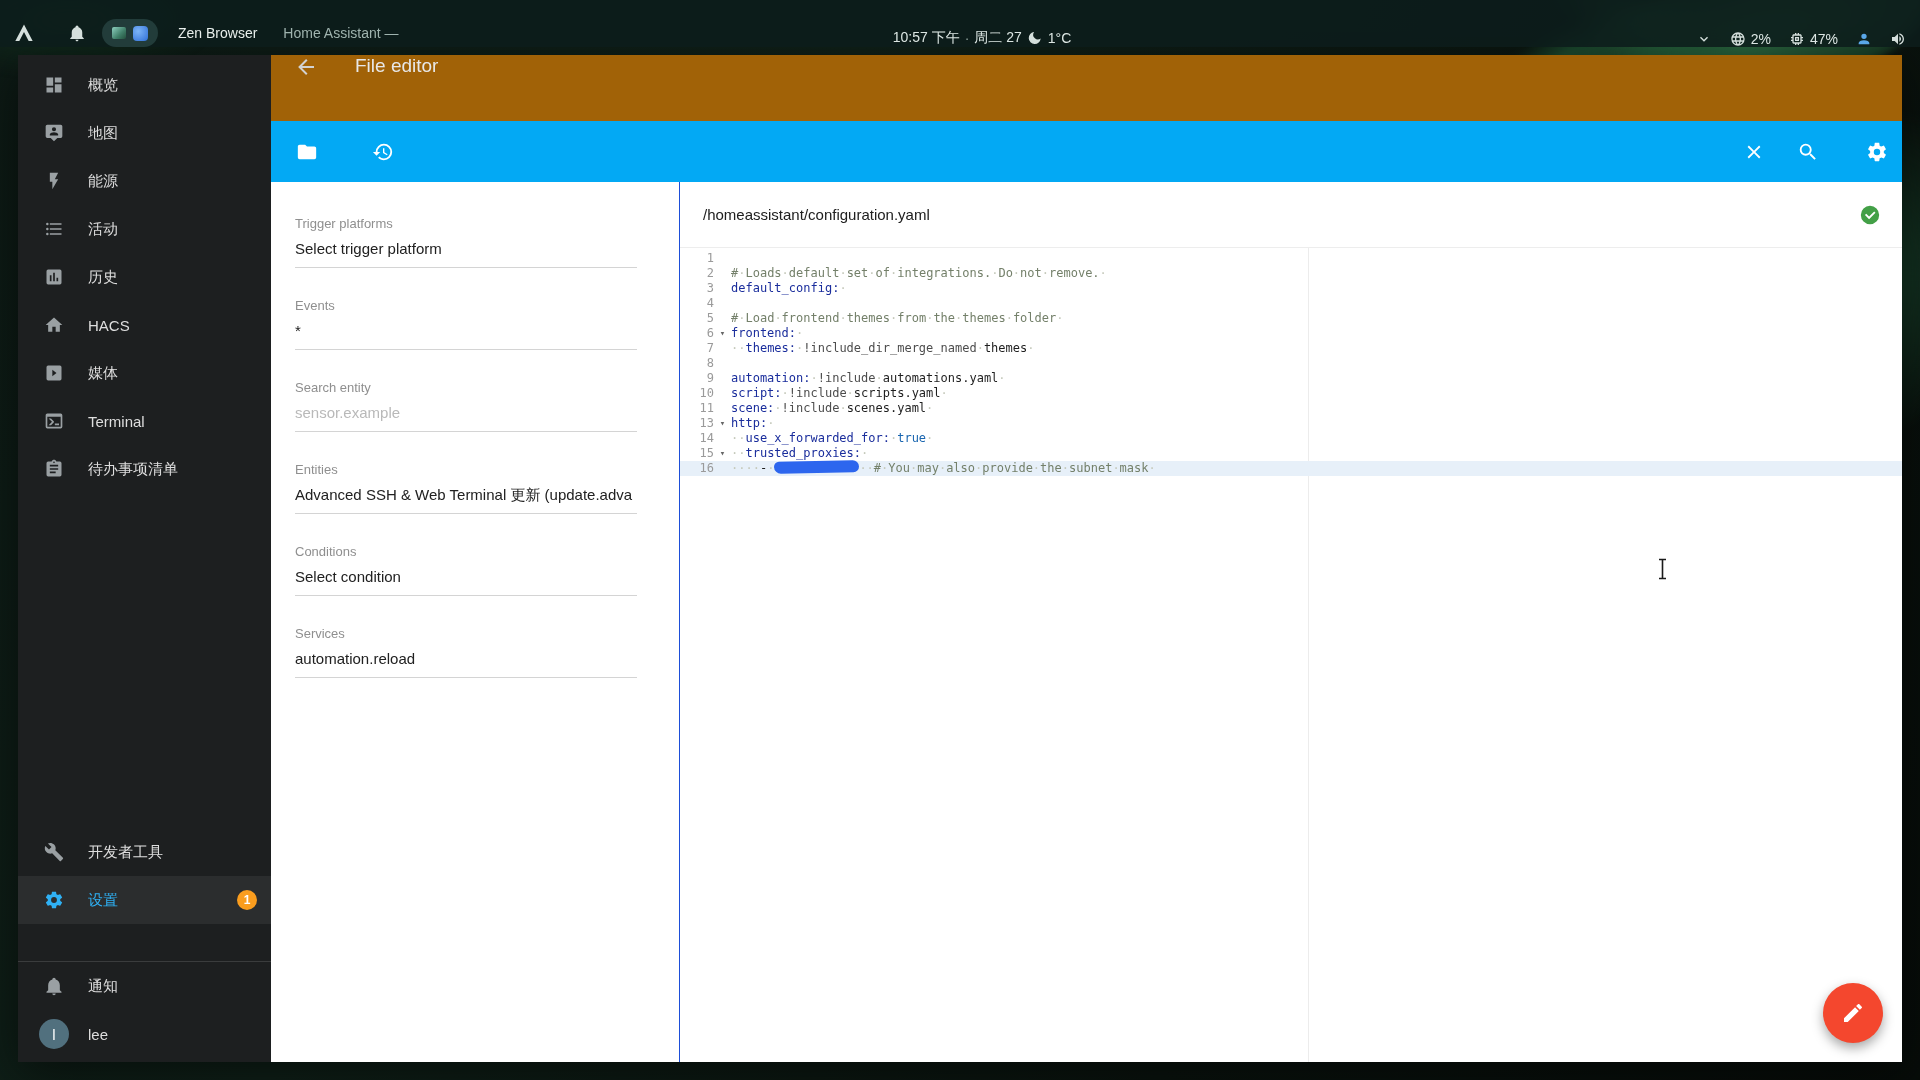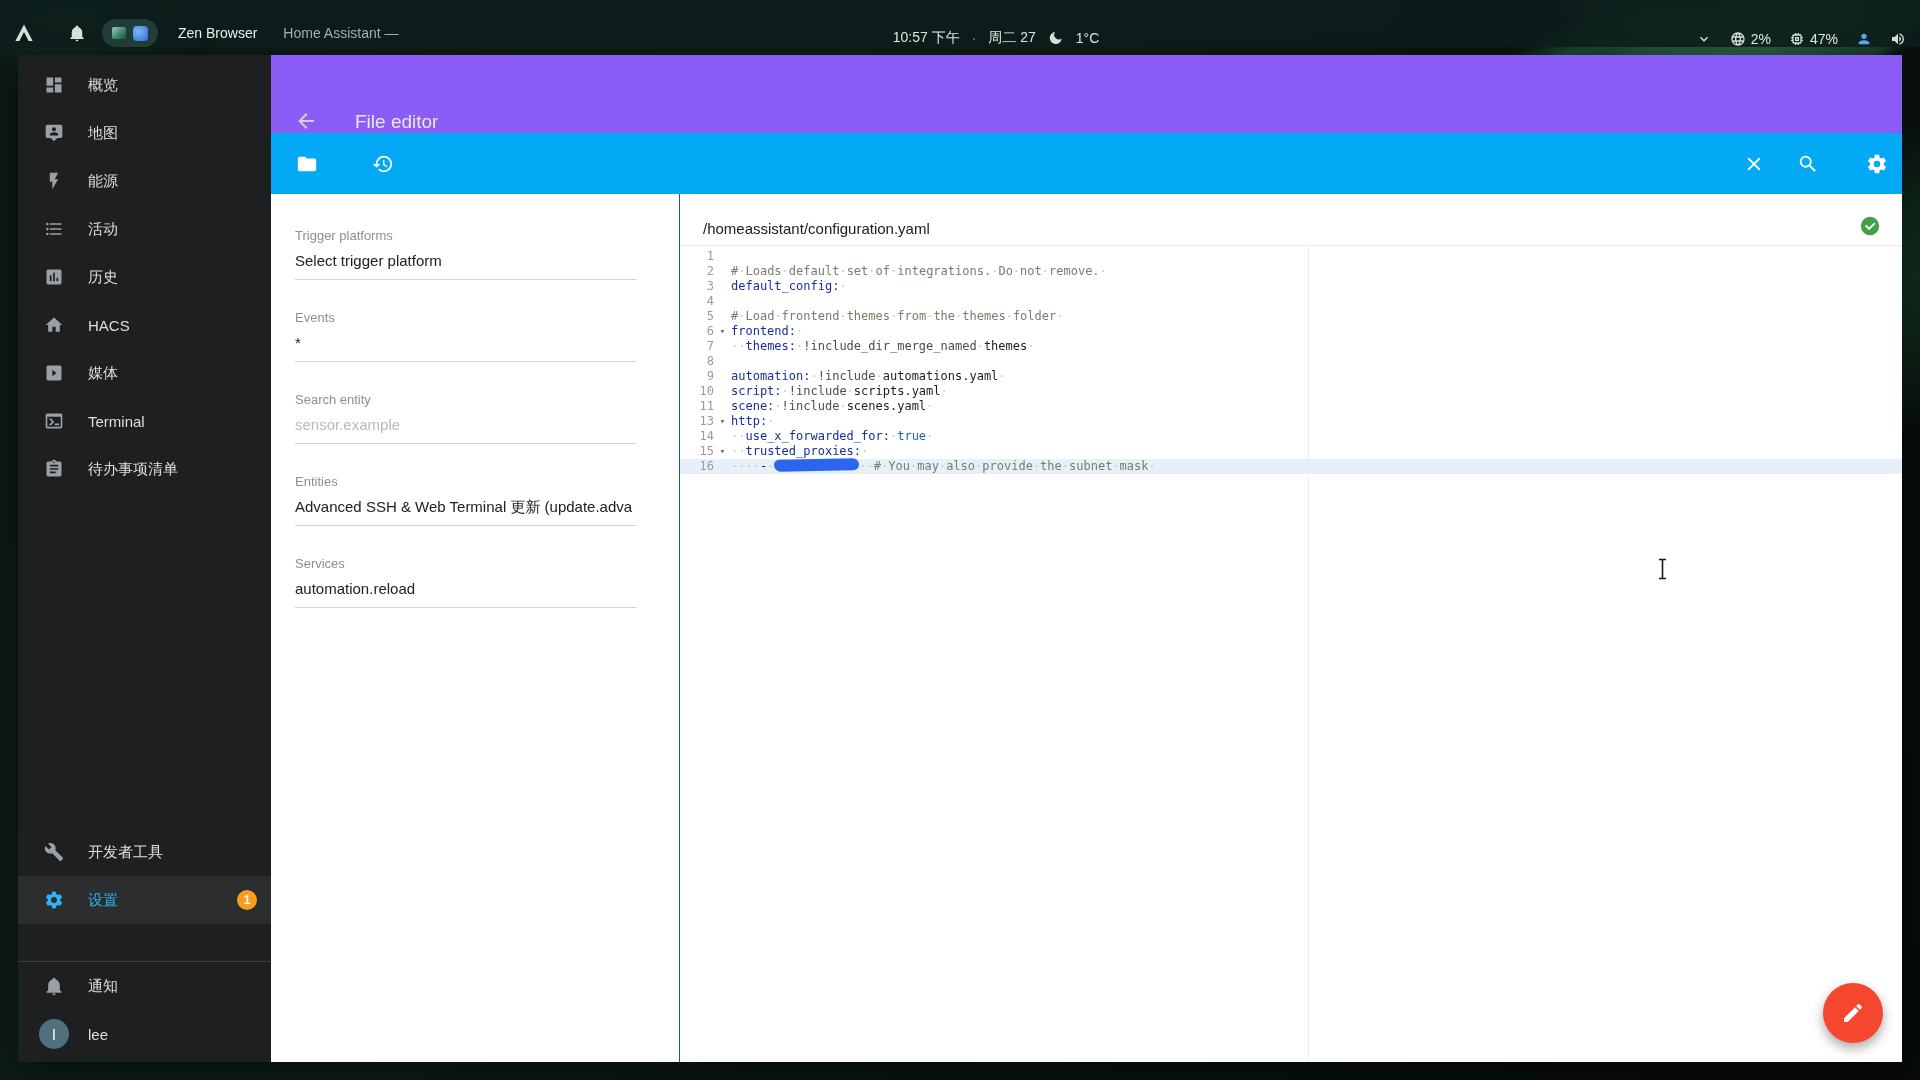--- a/index.html
+++ b/index.html
@@ -20,21 +20,21 @@
   .tb-icon.logo svg{width:20px;height:20px}
   .tb-icon.blue{color:#5aa7e8}
   .tb-left{display:flex;align-items:center}
   .tb-left .logo{margin-right:34px}
   .tb-left .bell{margin-right:16px}
   .ws-pill{display:flex;align-items:center;gap:7px;background:#223c3a;border-radius:14px;padding:4px 10px;height:28px;margin-right:20px}
   .thumb{width:14px;height:12px;border-radius:2px;background:linear-gradient(135deg,#8fd0c0,#3f7f68 60%,#24513e)}
   .appdot{width:15px;height:15px;border-radius:4px;background:radial-gradient(circle at 35% 35%,#7db5f7,#2f6fd8)}
   .tb-app{color:#e9efec}
   .tb-title{color:#9fb3ae;margin-left:26px}
-  .tb-center{position:absolute;left:50%;transform:translateX(-50%);margin-left:36px;display:flex;align-items:center;gap:12px;white-space:nowrap}
+  .tb-center{position:absolute;left:50%;transform:translateX(-50%);margin-left:22px;display:flex;align-items:center;gap:5px;white-space:nowrap}
   .dim{color:#8fa19c}
   .tb-right{margin-left:auto;display:flex;align-items:center;gap:18px}
   .tb-group{display:flex;align-items:center;gap:5px}
   
   .window{position:absolute;left:18px;top:55px;width:1884px;height:1007px;background:#fff;display:flex;box-shadow:0 12px 48px rgba(0,0,0,.55);z-index:4}
   
   .sidebar{width:253px;background:#1d1f20;display:flex;flex-direction:column;flex:none}
   .side-header{height:62px;display:flex;align-items:center;padding-left:26px;flex:none}
   .side-header .tb-icon{color:#c8c8c8}
   .side-header .tb-icon svg{width:20px;height:20px}
@@ -47,39 +47,39 @@
   .nav-item.active{background:#2b2d2e}
   .nav-item.active .nav-icon,.nav-item.active .nav-label{color:var(--c-accent,#2fb1f5)}
   .badge{position:absolute;right:14px;top:14px;width:20px;height:20px;border-radius:50%;background:var(--c-badge,#fa9d1e);color:#fff;font-size:12px;display:flex;align-items:center;justify-content:center;font-weight:700}
   .side-spacer{flex:1}
   .side-divider{height:1px;background:#3a3c3d;margin-top:37px;flex:none}
   #sidebar-foot{padding-bottom:4px}
   .avatar{width:30px;height:30px;border-radius:50%;background:#51707e;color:#fff;display:flex;align-items:center;justify-content:center;font-size:15px;margin-left:-5px;flex:none}
   .profile .nav-label{margin-left:19px}
   
   .main{flex:1;display:flex;flex-direction:column;min-width:0}
-  .app-header{height:78px;background:#8b5cf6;display:flex;align-items:flex-end;padding-left:23px;flex:none}
+  .app-header{height:66px;background:#a16207;display:flex;align-items:flex-start;padding-left:23px;flex:none}
   .hdr-icon{color:#d2d2d2;cursor:pointer;display:flex}
   .hdr-icon svg{width:24px;height:24px;fill:currentColor}
   .hdr-title{color:#e8e8e8;font-size:19px;margin-left:37px;font-weight:400}
   .toolbar{height:61px;background:var(--c-toolbar,#03a9f4);display:flex;align-items:center;padding-left:25px;padding-right:14px;flex:none}
   .tool-icon{color:#fff;cursor:pointer;display:flex}
   .tool-icon svg{width:22px;height:22px;fill:currentColor}
   .m54{margin-right:54px}.m32{margin-right:32px}.m47{margin-right:47px}
   .tool-spacer{flex:1}
   
   .content{flex:1;display:flex;min-height:0}
   .form-panel{width:409px;flex:none;border-right:1px solid #1d4ed8;padding:34px 42px 0 24px;overflow:hidden;background:#fff}
   .field{margin-bottom:30px;position:relative}
   .flabel{font-size:13px;color:#8f8f8f;margin-bottom:9px}
   .fvalue{font-size:15px;color:#212121;padding-bottom:2px;border-bottom:1px solid #d4d4d4;white-space:nowrap;overflow:hidden;position:relative;cursor:pointer;min-height:28px}
   .fvalue.placeholder{color:#b9b9b9}
   
   .editor{flex:1;display:flex;flex-direction:column;min-width:0;position:relative;background:#fff}
-  .path-bar{height:52px;flex:none;display:flex;align-items:flex-end;padding:0 21px 8px 23px;border-bottom:1px solid #ededed}
+  .path-bar{height:66px;flex:none;display:flex;align-items:center;padding:0 21px 0 23px;border-bottom:1px solid #ededed}
   .path-text{font-size:15px;color:#202020}
   .saved-icon{margin-left:auto;color:var(--c-saved,#43a047);display:flex}
   .saved-icon svg{width:22px;height:22px;fill:currentColor}
   .code-wrap{flex:1;position:relative;font-family:"DejaVu Sans Mono","Liberation Mono",monospace;font-size:12px;line-height:15px;padding-top:3px;overflow:hidden;cursor:text}
   .ruler{position:absolute;left:628px;top:0;bottom:0;width:1px;background:#ececec}
   .cline{display:flex;height:15px;position:relative;white-space:pre}
   .cline.active{background:#e7f0f9}
   .ln{width:34px;flex:none;text-align:right;color:#9a9a9a}
   .fold{width:17px;flex:none;text-align:center;font-size:9px;color:#666;line-height:15px}
   .ctext{flex:none}
@@ -336,20 +336,24 @@
               <div class="flabel">Events</div>
               <div class="fvalue">*</div>
             </div>
             <div class="field">
               <div class="flabel">Search entity</div>
               <div class="fvalue placeholder">sensor.example</div>
             </div>
             <div class="field">
               <div class="flabel">Entities</div>
               <div class="fvalue">Advanced SSH &amp; Web Terminal 更新 (update.adva ...</div>
+            </div>
+            <div class="field">
+              <div class="flabel">Conditions</div>
+              <div class="fvalue">Select condition</div>
             </div>
             <div class="field">
               <div class="flabel">Services</div>
               <div class="fvalue">automation.reload</div>
             </div>
           </div>
       </section>
       <section class="editor">
         <div class="path-bar">
           <span class="path-text">/homeassistant/configuration.yaml</span>

